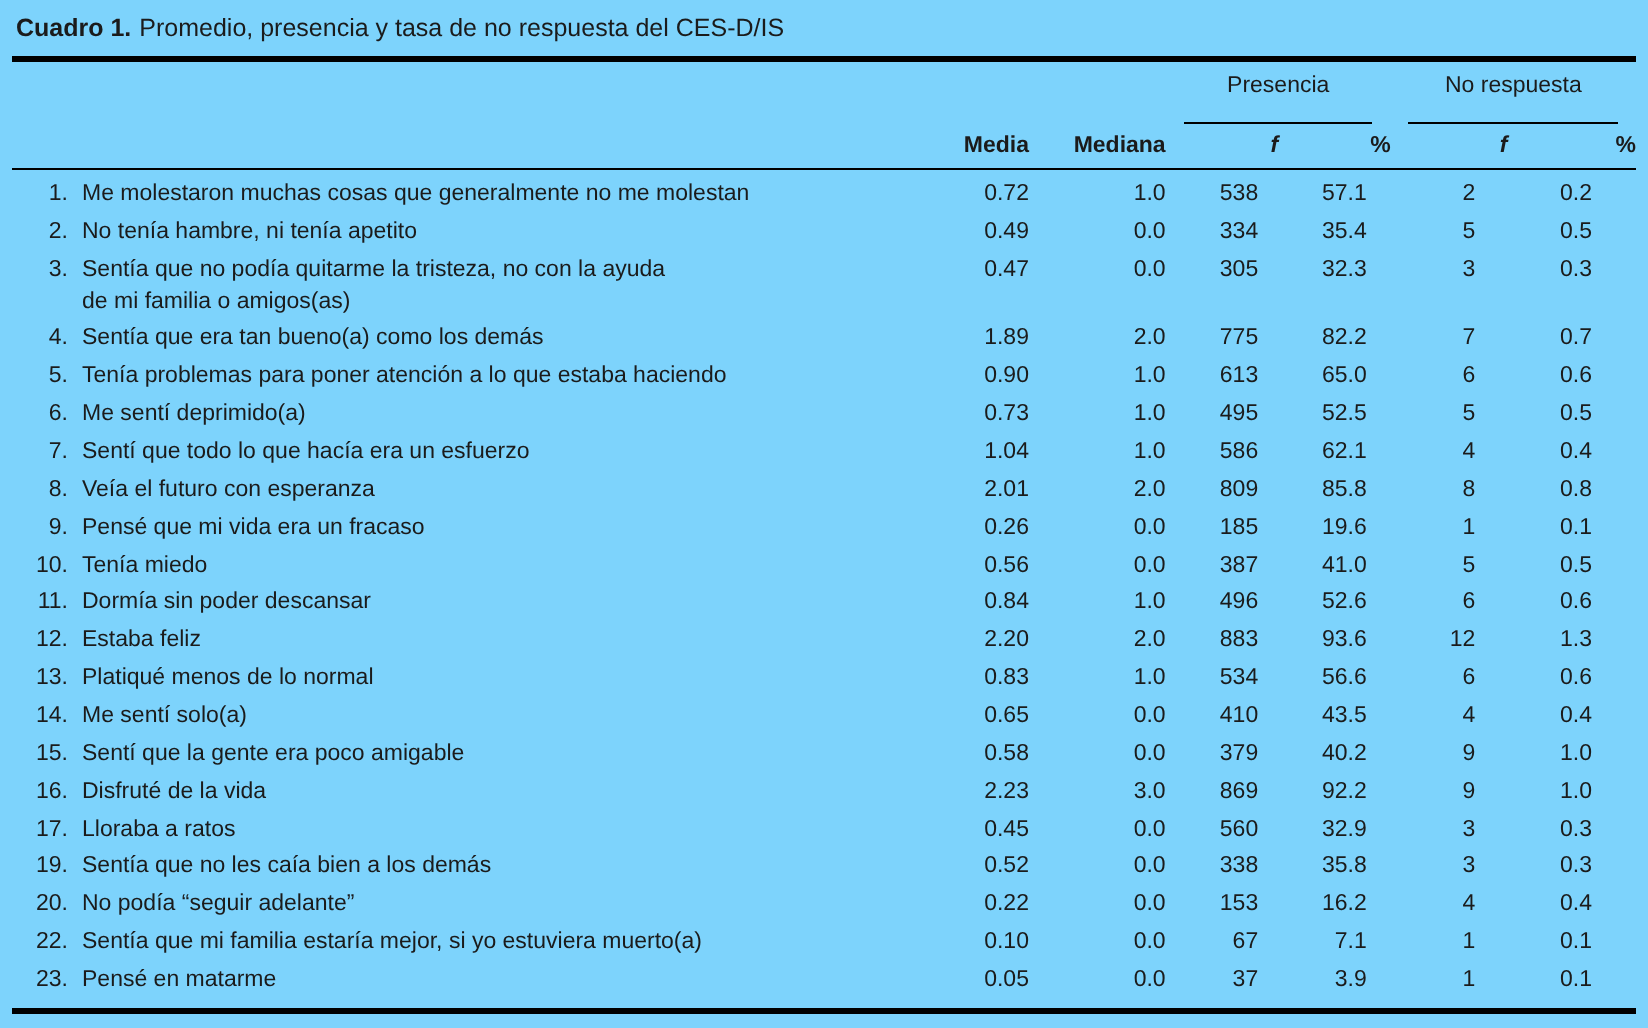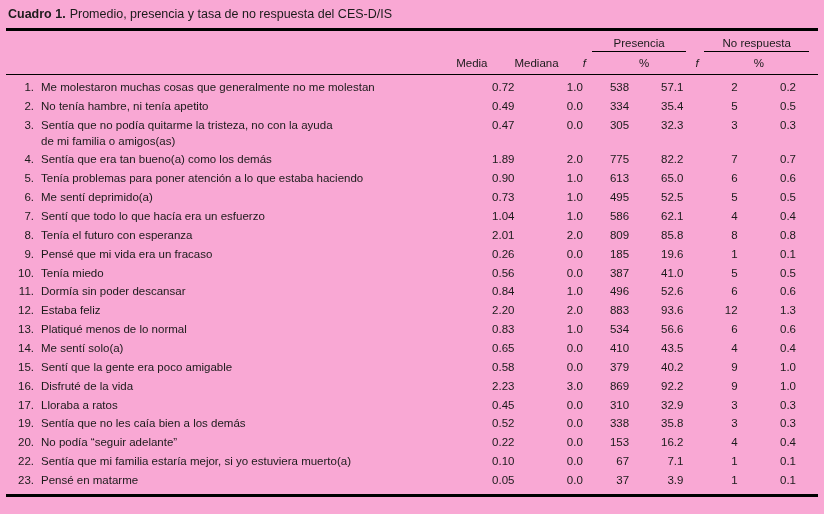--- a/index.html
+++ b/index.html
@@ -3,21 +3,21 @@
 <meta charset="utf-8">
 <style>
   * { box-sizing: border-box; }
   html, body { margin: 0; padding: 0; background: #ffffff; }
   .page {
     width: 824px; height: 514px;
     padding: 4px 6px 0 6px;
     font-family: "Liberation Sans", sans-serif;
     color: #1b1b1b;
     overflow: hidden;
-    background: #f9a8d4;
+    background: #7dd3fc;
   }
   .caption { font-size: 12.5px; margin: 3px 0 7px 2px; }
   .cap-label { font-weight: 700; margin-right: 4px; }
   table {
     width: 100%;
     border-collapse: collapse;
     border-top: 3px solid #000;
     border-bottom: 3px solid #000;
     font-size: 11.5px;
     color: #1b1b1b;
@@ -29,26 +29,27 @@
   col.c-pf { width: 56px; }
   col.c-ppct { width: 56px; }
   col.c-nrf { width: 58px; }
   col.c-npct { width: 64px; }
 
   thead th { font-weight: 400; vertical-align: bottom; font-size: 11.5px; }
   tr.group-row th { padding-top: 5px; }
   .group-bar {
     border-bottom: 1px solid #000;
     margin: 0 8px;
-    padding: 1px 0 2px 0;
+    padding: 1px 0 12px 0;
   }
   tr.cols-row th {
-    text-align: left;
+    text-align: right;
     padding: 4px 0 5px 0;
     border-bottom: 1px solid #000;
+    font-weight: bold;
   }
   th.fcol { font-style: italic; }
 
   tbody td {
     vertical-align: top;
     padding: 1px 0 2px 0;
     line-height: 1.38;
   }
   tbody tr:first-child td { padding-top: 5px; }
   tbody tr:last-child td { padding-bottom: 5px; }
@@ -184,21 +185,21 @@
     <td class="c">1.04</td>
     <td class="c">1.0</td>
     <td class="r pf">586</td>
     <td class="r ppct">62.1</td>
     <td class="r nrf">4</td>
     <td class="r npct">0.4</td>
   </tr>
 
   <tr>
     <td class="item">
-      <span class="num">8.</span><span class="txt">Tenía el futuro con esperanza</span>
+      <span class="num">8.</span><span class="txt">Veía el futuro con esperanza</span>
     </td>
     <td class="c">2.01</td>
     <td class="c">2.0</td>
     <td class="r pf">809</td>
     <td class="r ppct">85.8</td>
     <td class="r nrf">8</td>
     <td class="r npct">0.8</td>
   </tr>
 
   <tr>
@@ -296,21 +297,21 @@
     <td class="r nrf">9</td>
     <td class="r npct">1.0</td>
   </tr>
 
   <tr>
     <td class="item">
       <span class="num">17.</span><span class="txt">Lloraba a ratos</span>
     </td>
     <td class="c">0.45</td>
     <td class="c">0.0</td>
-    <td class="r pf">310</td>
+    <td class="r pf">560</td>
     <td class="r ppct">32.9</td>
     <td class="r nrf">3</td>
     <td class="r npct">0.3</td>
   </tr>
 
 
   <tr>
     <td class="item">
       <span class="num">19.</span><span class="txt">Sentía que no les caía bien a los demás</span>
     </td>

